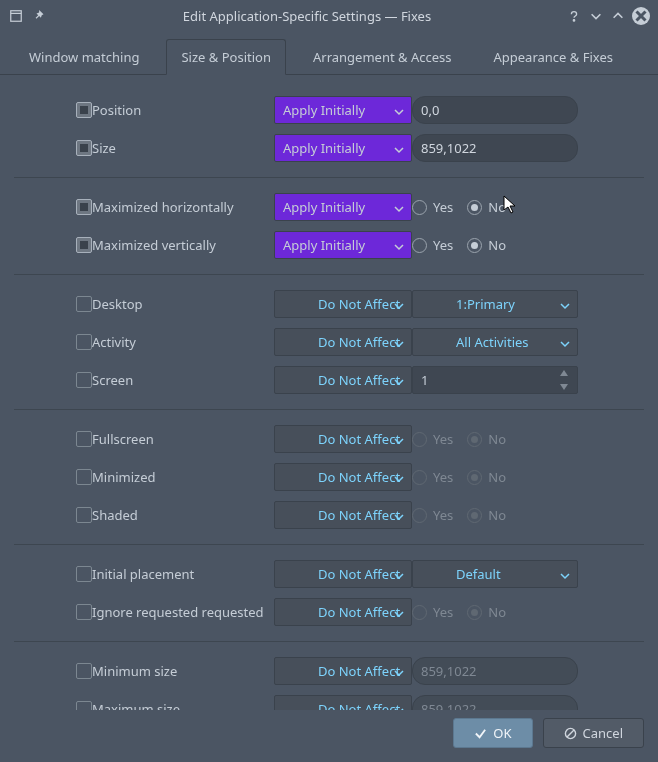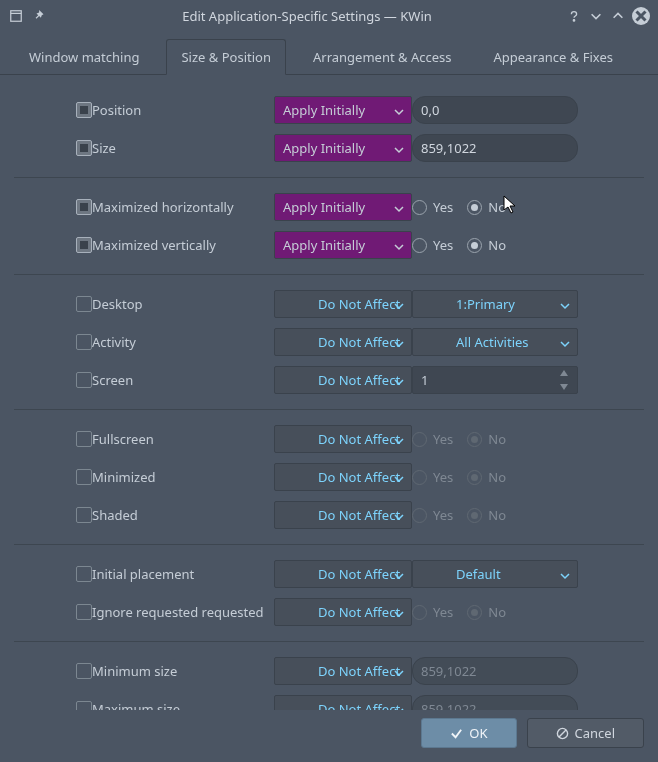--- a/index.html
+++ b/index.html
@@ -99,21 +99,21 @@
   .lab {
     width: 182px;
     flex: none;
     color: #c5cdd6;
   }
   .lab.disabled, .disabled { color: #7f8893; }
   .combo {
     width: 138px; height: 28px;
     flex: none;
     border: 1px solid #3a424c;
-    background: #701a75;
+    background: #6d28d9;
     border-radius: 2px;
     display: flex; align-items: center;
     padding: 0 8px;
     color: #c5cdd6;
     position: relative;
   }
   .combo.disabled { background: #474f5a; color:#7dd3fc; border-color:#3a424c;padding-left:43px; }
   .combo .chev {
     position: absolute; right: 6px; top: 50%; transform: translateY(-50%);
     width: 12px; height: 12px;
@@ -161,21 +161,21 @@
     color:#7f8893;
   }
   .spin .spinbtns svg { width:10px; height:8px; }
   .footer {
     display:flex; justify-content:flex-end; gap:10px;
     padding: 0 14px 14px 0;
     margin-top: 8px;
   }
   .btn {
     height: 30px;
-    padding: 0 28px;
+    padding: 0 20px;
     border: 1px solid #3a424c;
     border-radius: 3px;
     display:flex; align-items:center; gap:6px;
     font-size:13px;
     cursor:pointer;
   }
   .btn.primary {
     background: #6d8da7;
     color: #f0f4f8;
     border-color: #5c7890;
@@ -203,21 +203,21 @@
             <rect x="2" y="2" width="12" height="12"></rect>
             <line x1="2" y1="5" x2="14" y2="5"></line>
           </svg>
       </span>
       <span class="tb-icon">
         <svg viewBox="0 0 16 16" fill="currentColor">
             <path d="M7 1l5 5-2 1-1 3-2-2-3 3-1-1 3-3-2-2 3-1z"></path>
           </svg>
       </span>
     </div>
-    <div class="title">Edit Application-Specific Settings — KWin</div>
+    <div class="title">Edit Application-Specific Settings — Fixes</div>
     <div class="right-icons">
       <span class="tb-icon">
         <svg viewBox="0 0 16 16" fill="none" stroke="currentColor" stroke-width="1.5">
             <path d="M5 6a3 3 0 116 0c0 2-3 2-3 4"></path>
             <circle cx="8" cy="13" r="0.8" fill="currentColor"></circle>
           </svg>
       </span>
       <span class="tb-icon">
         <svg viewBox="0 0 16 16" fill="none" stroke="currentColor" stroke-width="1.8">
             <polyline points="3,6 8,11 13,6"></polyline>

